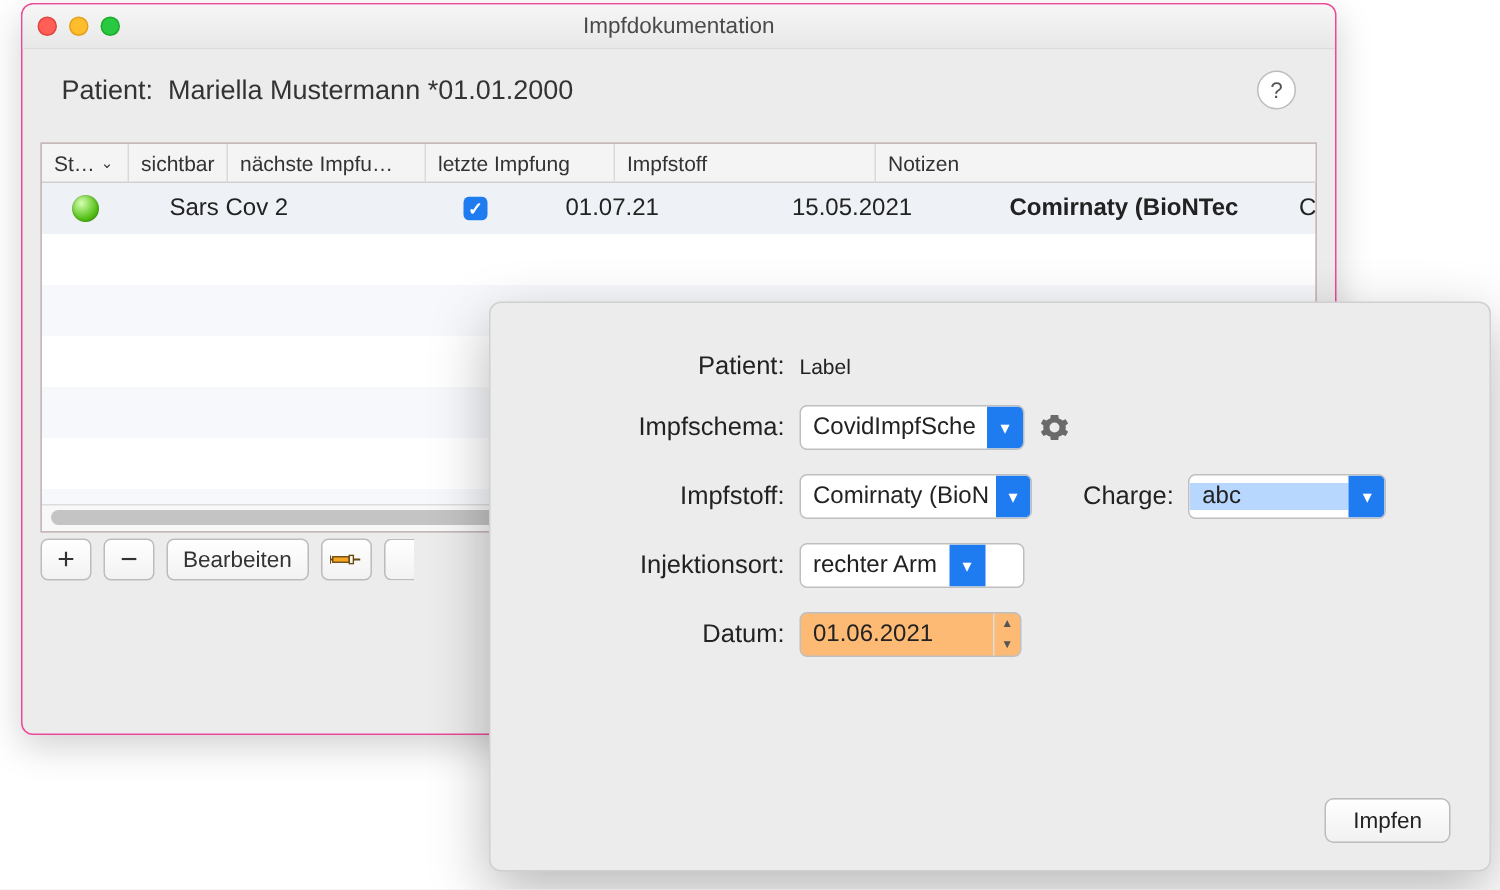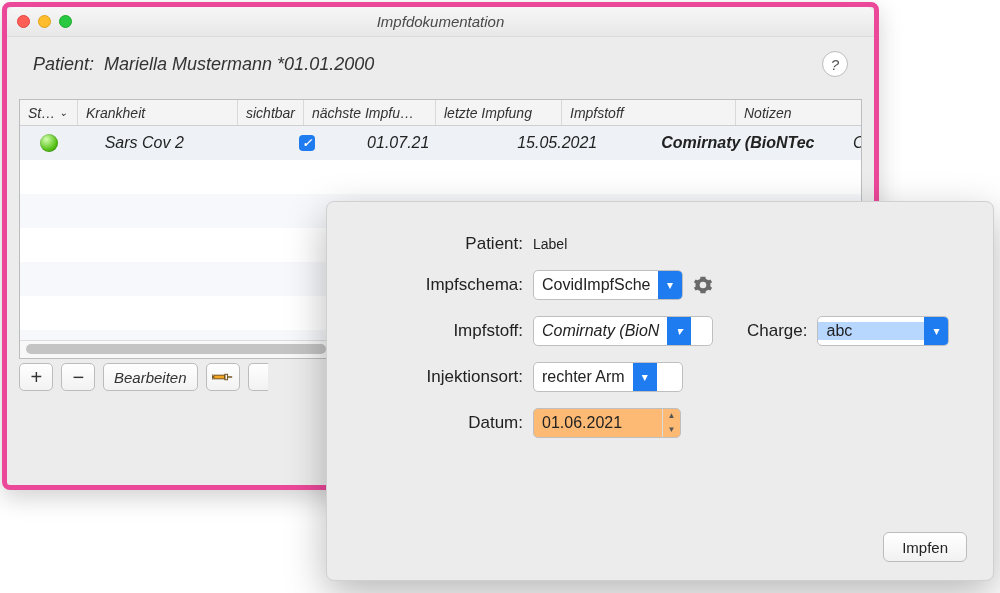--- a/index.html
+++ b/index.html
@@ -1,23 +1,23 @@
 <!DOCTYPE html>
 <html><head>
 <meta charset="utf-8">
 <style>
   * { box-sizing: border-box; margin: 0; padding: 0; font-family: -apple-system, "Helvetica Neue", Arial, sans-serif; }
   body { background: #fff; width: 1000px; height: 593px; position: relative; overflow: hidden; }
 
   
   .window {
-    position: absolute; left: 2px; top: 2px; width: 877px; height: 488px;
-    background: #ececec; border: 5px solid #ec4899; border-radius: 8px;
+    position: absolute; left: 14px; top: 2px; width: 877px; height: 488px;
+    background: #ececec; border: 1px solid #ec4899; border-radius: 8px;
     box-shadow: 0 8px 24px rgba(0,0,0,0.18);
-    display: flex; flex-direction: column; font-style: italic;
+    display: flex; flex-direction: column;
   }
   .titlebar {
     height: 30px; display: flex; align-items: center; padding: 0 10px;
     border-bottom: 1px solid #dcdcdc;
     border-top-left-radius: 8px; border-top-right-radius: 8px;
     background: linear-gradient(#f6f6f6,#e8e8e8);
     position: relative;
   }
   .traffic { display: flex; gap: 8px; }
   .traffic span { width: 13px; height: 13px; border-radius: 50%; display: inline-block; }
@@ -60,21 +60,21 @@
     box-shadow:0 14px 40px rgba(0,0,0,0.28);
     padding:32px 26px 18px 26px;
     display:flex; flex-direction:column;
   }
   .frow{display:flex;align-items:center;margin-bottom:16px;font-size:17px;color:#222;}
   .flabel{width:180px;text-align:right;padding-right:10px;}
   .fval{font-size:14px;}
   .select{display:flex;align-items:center;border:1px solid #bfbfbf;border-radius:5px;background:#fff;height:30px;overflow:hidden;}
   .select .txt{padding:0 8px;font-size:16px;white-space:nowrap;overflow:hidden;}
   .select .arrow{width:24px;height:100%;background:#1e7bf0;display:flex;align-items:center;justify-content:center;color:#fff;font-size:12px;}
-  .sel-impfschema{width:150px;} .sel-impfstoff{width:180px;font-style:italic;} .sel-inj{width:150px;} .sel-charge{width:132px;}
+  .sel-impfschema{width:150px;} .sel-impfstoff{width:155px;} .sel-inj{width:150px;} .sel-charge{width:132px;}
   .sel-charge .txt{background:#b7d7ff;}
   .gear{width:20px;height:20px;margin-left:10px;color:#6a6a6a;cursor:pointer;}
   .charge-label{margin-left:34px;margin-right:10px;}
   .date-box{display:flex;align-items:center;border:1px solid #bfbfbf;border-radius:5px;background:#fdba74;height:30px;width:148px;}
   .date-box .dtxt{padding:0 8px;font-size:16px;flex:1;}
   .date-box .step{width:18px;display:flex;flex-direction:column;border-left:1px solid #dcdcdc;}
   .date-box .step span{font-size:8px;line-height:10px;text-align:center;color:#555;height:14px;display:flex;align-items:center;justify-content:center;}
   .dlg-buttons{margin-top:auto;display:flex;justify-content:flex-end;gap:12px;}
   .dbtn{height:30px;padding:0 18px;border:1px solid #bcbcbc;border-radius:6px;background:linear-gradient(#fff,#f1f1f1);font-size:15px;color:#222;cursor:pointer;}
 </style>
@@ -98,21 +98,20 @@
       <span>?</span>
     </div>
   </div>
 
   <div class="table-wrap">
     <div class="thead">
       <div class="th c-st">
           <span>St…</span>
           <span class="sort-caret">⌄</span>
         </div>
-      <div class="th c-kr">Krankheit</div>
       <div class="th c-si">sichtbar</div>
       <div class="th c-nx">nächste Impfu…</div>
       <div class="th c-lt">letzte Impfung</div>
       <div class="th c-im">Impfstoff</div>
       <div class="th c-nt">Notizen</div>
     </div>
     <div class="tbody">
       <div class="row sel">
         <div class="td c-st">
             <div class="status-dot"></div>

